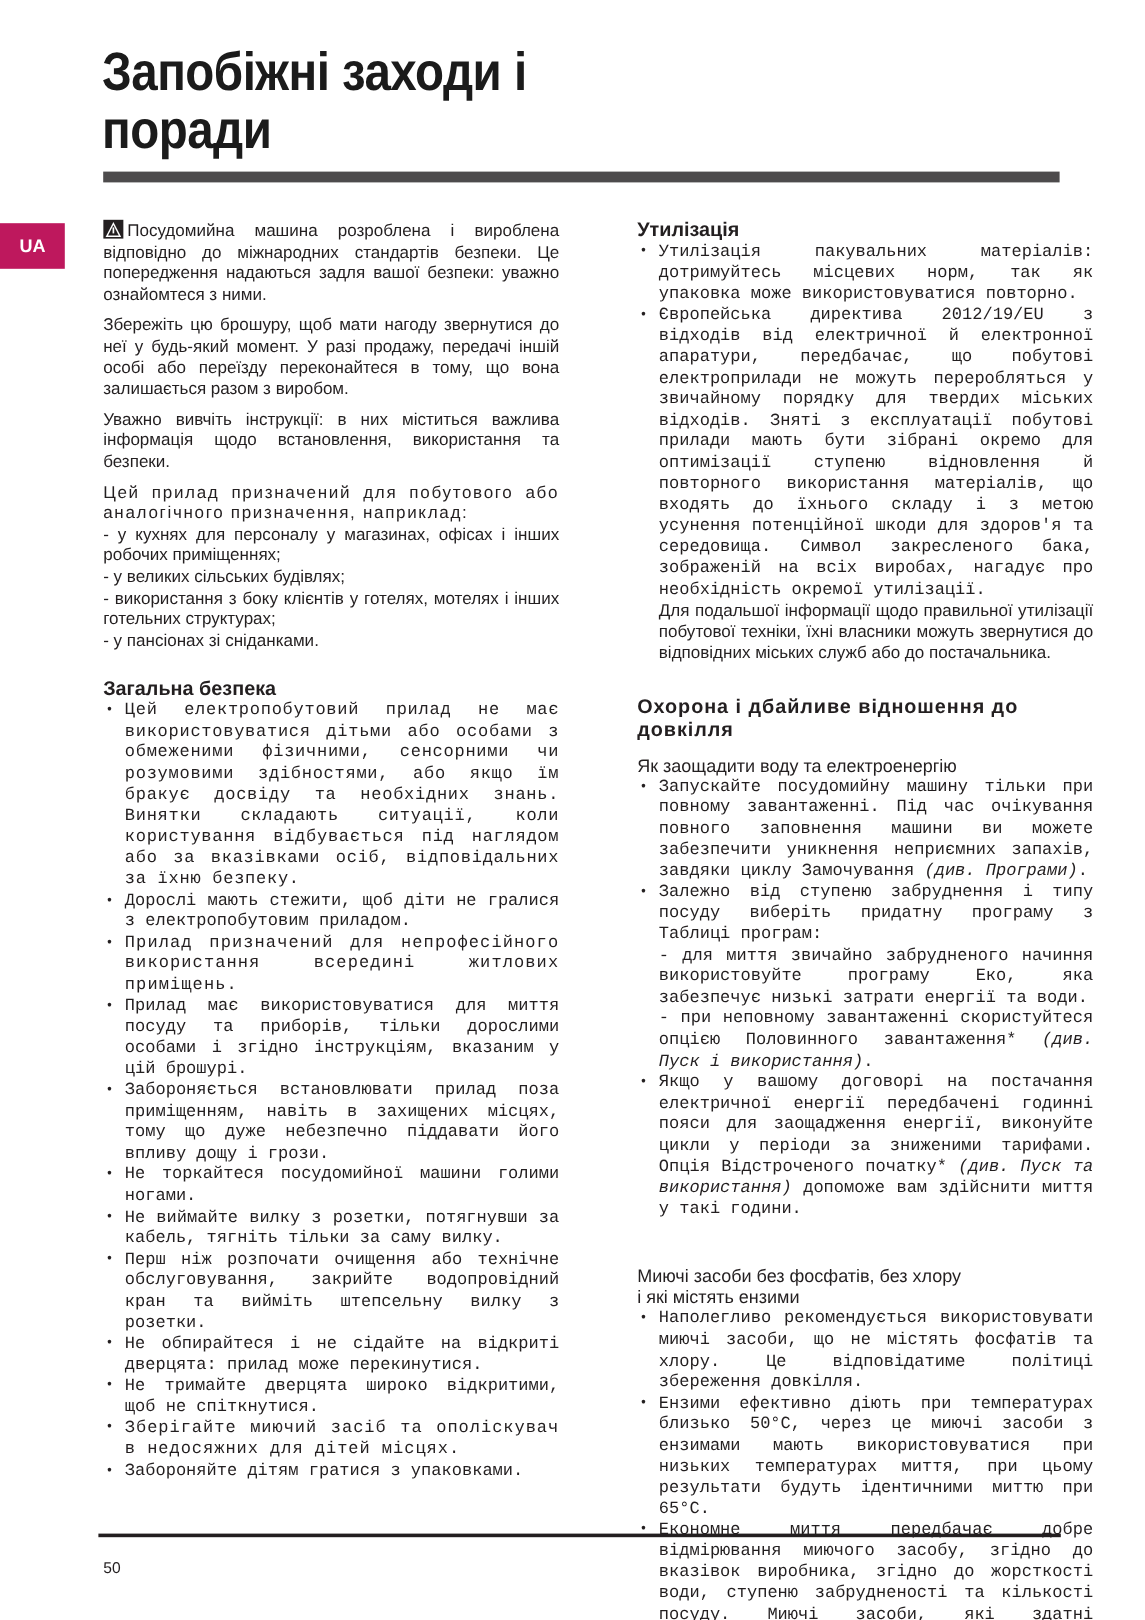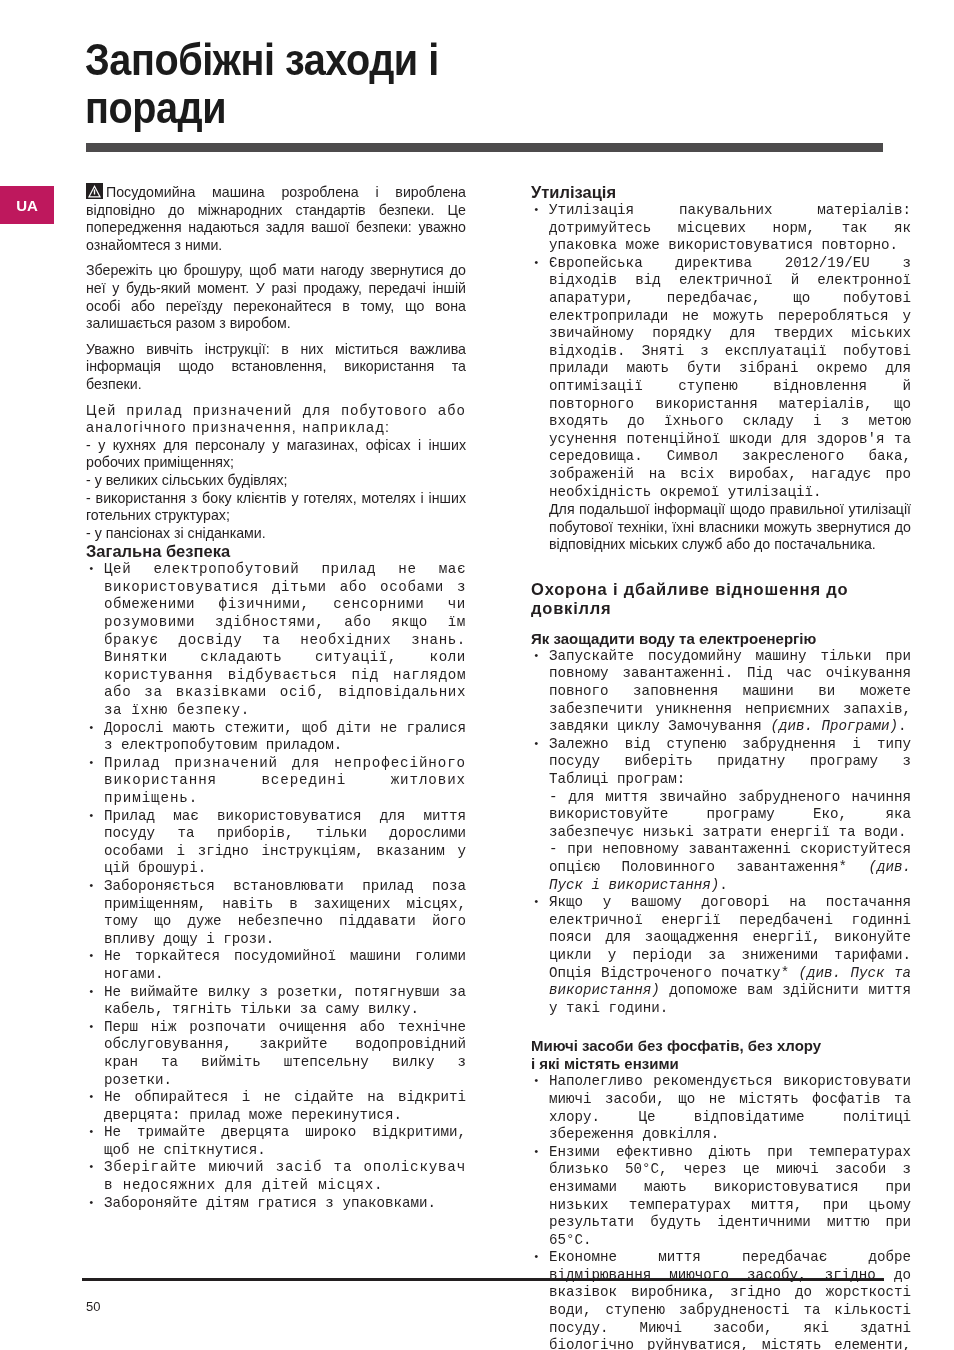--- a/index.html
+++ b/index.html
@@ -10,21 +10,21 @@
   .title-bar { position: absolute; left: 86px; top: 143px; width: 797px; height: 9px; background: #4d4b4c; }
   .lang-tab { position: absolute; left: 0; top: 186px; width: 54px; height: 38px; background: #be185d;
               color: #ffffff; font-weight: bold; font-size: 15px; display: flex; align-items: center; justify-content: center; }
   .col { position: absolute; top: 183px; font-size: 14.2px; line-height: 17.6px; color: #231f20; }
   .col.left { left: 86px; width: 380px; }
   .col.right { left: 531px; width: 380px; }
   p { margin: 0 0 8px 0; text-align: justify; }
   .list-lines p { margin: 0; }
   h2 { margin: 0; font-size: 16.5px; line-height: 19px; font-weight: bold; }
   h2.spaced { letter-spacing: 0.8px; }
-  h3 { margin: 0; font-size: 15px; line-height: 18px; font-weight: bold; }
+  h3 { margin: 0; font-size: 15px; line-height: 18px; font-weight: normal; }
   ul { list-style: none; margin: 0; padding: 0; font-family: Liberation Mono, monospace; }
   li { position: relative; padding-left: 18px; text-align: justify; }
   li::before { content: "•"; position: absolute; left: 2px; top: 0; font-size: 11px; }
   li .sub { display: block; }
   em { font-style: italic; }
   .warn-icon { display: inline-block; vertical-align: -2px; width: 17px; height: 16px; margin-right: 3px; }
   .bottom-rule { position: absolute; left: 82px; top: 1278px; width: 802px; height: 3px; background: #231f20; }
   .page-num { position: absolute; left: 86px; top: 1299px; font-weight: normal; font-size: 13px; }
 </style>
 </head>
@@ -53,21 +53,21 @@
   <p>Уважно вивчіть інструкції: в них міститься важлива інформація щодо встановлення,  використання та безпеки.</p>
 
   <div class="list-lines">
     <p style="letter-spacing:1.4px">Цей прилад призначений для побутового або аналогічного призначення, наприклад:</p>
     <p>- у кухнях для персоналу у магазинах, офісах і інших робочих приміщеннях;</p>
     <p>- у великих сільських будівлях;</p>
     <p>- використання з боку клієнтів у готелях, мотелях і інших готельних структурах;</p>
     <p>- у пансіонах зі сніданками.</p>
   </div>
 
-  <h2 style="">Загальна безпека</h2>
+  <h2 style="margin-top:22px">Загальна безпека</h2>
   <ul>
     <li style="letter-spacing:0.6px">Цей електропобутовий прилад не має використовуватися дітьми або особами з обмеженими фізичними, сенсорними чи розумовими здібностями, або якщо їм бракує досвіду та необхідних знань. Винятки складають ситуації, коли користування відбувається під наглядом або за вказівками осіб, відповідальних за їхню безпеку.</li>
     <li>Дорослі мають стежити, щоб діти не гралися з електропобутовим приладом.</li>
     <li style="letter-spacing:0.9px">Прилад призначений для непрофесійного використання всередині житлових приміщень.</li>
     <li>Прилад має використовуватися для миття посуду та приборів, тільки дорослими особами і згідно інструкціям, вказаним у цій брошурі.</li>
     <li>Забороняється встановлювати прилад поза приміщенням, навіть в захищених місцях, тому що дуже небезпечно піддавати його впливу дощу і грози.</li>
     <li>Не торкайтеся посудомийної машини голими ногами.</li>
     <li>Не виймайте вилку з розетки, потягнувши за кабель, тягніть тільки за саму вилку.</li>
     <li>Перш ніж розпочати очищення або технічне обслуговування, закрийте водопровідний кран та вийміть штепсельну вилку з розетки.</li>
     <li>Не обпирайтеся і не сідайте на відкриті дверцята: прилад може перекинутися.</li>
@@ -95,21 +95,21 @@
     <li>
       <span>Залежно від ступеню забруднення і типу посуду виберіть придатну програму з Таблиці програм:</span>
       <span class="sub">- для миття звичайно забрудненого начиння використовуйте програму Еко, яка забезпечує низькі затрати енергії та води.</span>
       <span class="sub"><span>- при неповному завантаженні скористуйтеся опцією Половинного завантаження* </span><em>(див. Пуск і використання)</em><span>.</span></span>
     </li>
     <li>
       <span>Якщо у вашому договорі на постачання електричної енергії передбачені годинні пояси для заощадження енергії, виконуйте цикли у періоди за зниженими тарифами. Опція Відстроченого початку* </span><em>(див. Пуск та використання)</em><span> допоможе вам здійснити миття у такі години.</span>
     </li>
   </ul>
 
-  <h3 style="margin-top:20px">
+  <h3 style="margin-top:38px">
     <span>Миючі засоби без фосфатів, без хлору</span><br>
     <span>і які містять ензими</span>
   </h3>
   <ul>
     <li>Наполегливо рекомендується використовувати миючі засоби, що не містять фосфатів та хлору. Це відповідатиме політиці збереження довкілля.</li>
     <li>Ензими ефективно діють при температурах близько 50°C, через це миючі засоби з ензимами мають використовуватися при низьких температурах миття, при цьому результати будуть ідентичними миттю при 65°C.</li>
     <li>Економне миття передбачає добре відмірювання миючого засобу, згідно до вказівок виробника, згідно до жорсткості води, ступеню забрудненості та кількості посуду. Миючі засоби, які здатні біологічно руйнуватися, містять елементи, що змінюють рівновагу довкілля.</li>
   </ul>
 </div>
 

